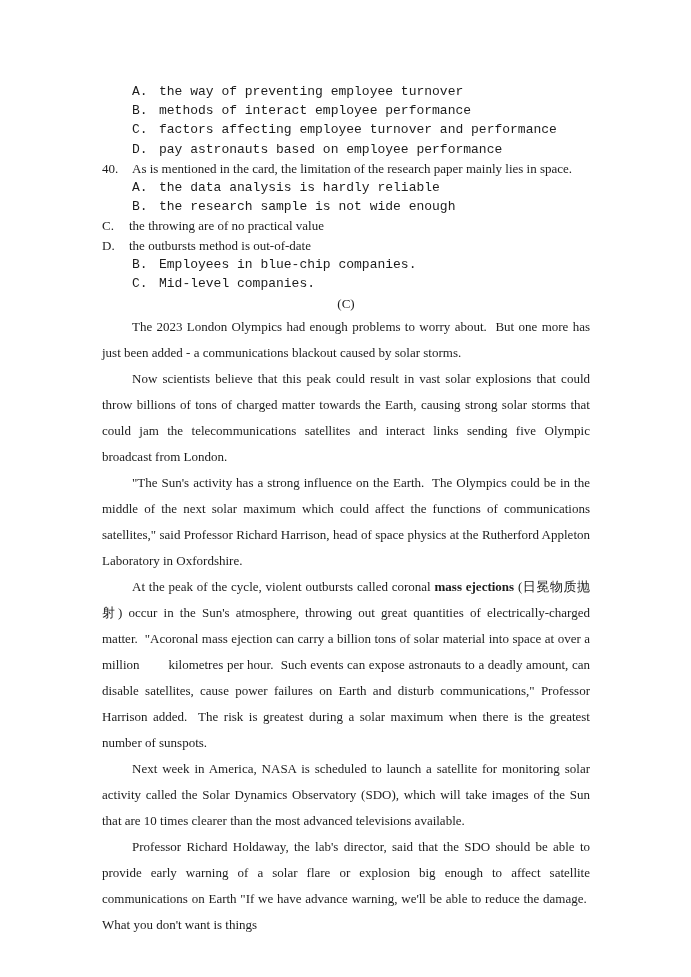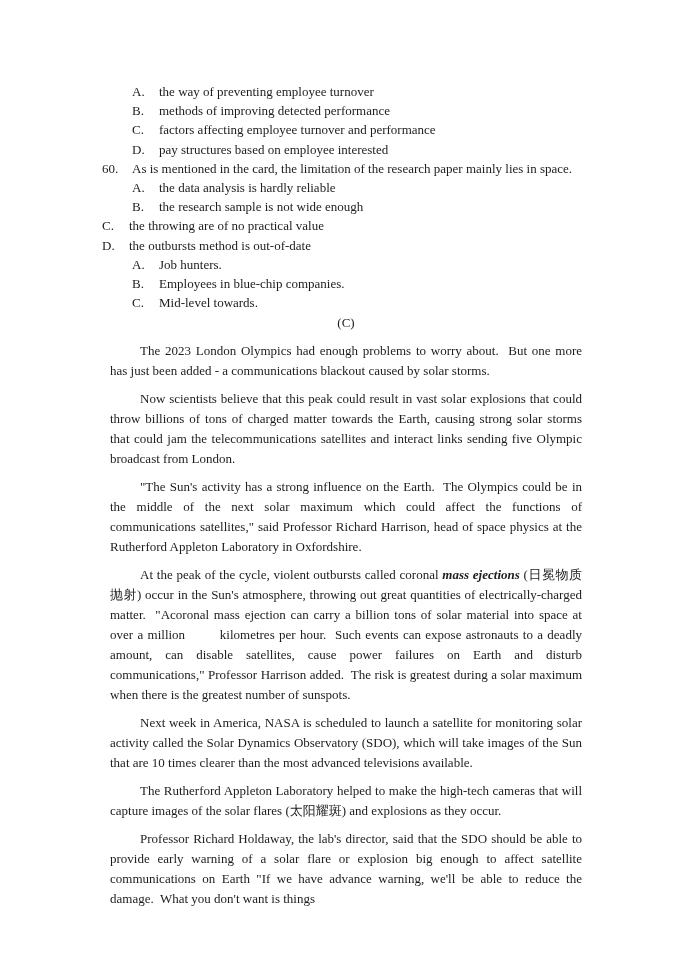--- a/index.html
+++ b/index.html
@@ -16,100 +16,95 @@
     color: #1c1c1c;
     font-family: "Liberation Serif", serif;
     font-size: 13px;
     padding: 82px 101px 40px 102px;
   }
   
   .qlist {
     line-height: 19.2px;
   }
   .row { }
-  .indent { padding-left: 30px; }
+  .indent { padding-left: 30px; font-family: Liberation Mono, monospace; }
   .outdent { padding-left: 0; }
   .letter {
     display: inline-block;
     min-width: 27px;
   }
   .qnum {
     display: inline-block;
     min-width: 30px;
   }
   
   .section-label {
     text-align: center;
     line-height: 19.7px;
     margin-top: 1px;
   }
   .passage p {
-    margin: 8px;
+    margin: 0;
     text-align: justify;
     text-indent: 30px;
-    line-height: 20px;
+    line-height: 26px;
   }
   .bi {
     font-weight: bold;
-    font-style: italic;
   }
 </style>
 </head>
 <body>
 
 <div class="page">
 
   <div class="qlist">
 
     <div class="row indent">
       <span class="letter">A.</span><span>the way of preventing employee turnover</span>
     </div>
     <div class="row indent">
-      <span class="letter">B.</span><span>methods of improving detected performance</span>
+      <span class="letter">B.</span><span>methods of interact employee performance</span>
     </div>
     <div class="row indent">
       <span class="letter">C.</span><span>factors affecting employee turnover and performance</span>
     </div>
     <div class="row indent">
-      <span class="letter">D.</span><span>pay structures based on employee interested</span>
+      <span class="letter">D.</span><span>pay astronauts based on employee performance</span>
     </div>
 
     <div class="row">
-      <span class="qnum">60.</span><span>As is mentioned in the card, the limitation of the research paper mainly lies in space.</span>
+      <span class="qnum">40.</span><span>As is mentioned in the card, the limitation of the research paper mainly lies in space.</span>
     </div>
     <div class="row indent">
       <span class="letter">A.</span><span>the data analysis is hardly reliable</span>
     </div>
     <div class="row indent">
       <span class="letter">B.</span><span>the research sample is not wide enough</span>
     </div>
     <div class="row outdent">
       <span class="letter">C.</span><span>the throwing are of no practical value</span>
     </div>
     <div class="row outdent">
       <span class="letter">D.</span><span>the outbursts method is out-of-date</span>
     </div>
 
     <div class="row indent">
-      <span class="letter">A.</span><span>Job hunters.</span>
-    </div>
-    <div class="row indent">
       <span class="letter">B.</span><span>Employees in blue-chip companies.</span>
     </div>
     <div class="row indent">
-      <span class="letter">C.</span><span>Mid-level towards.</span>
+      <span class="letter">C.</span><span>Mid-level companies.</span>
     </div>
 
   </div>
 
   <div class="section-label">(C)</div>
 
   <div class="passage">
     <p><span>The 2023 London Olympics had enough problems to worry about.&nbsp; But one more has just been added - a communications blackout caused by solar storms.</span></p>
     <p><span>Now scientists believe that this peak could result in vast solar explosions that could throw billions of tons of charged matter towards the Earth, causing strong solar storms that could jam the telecommunications satellites and interact links sending five Olympic broadcast from London.</span></p>
     <p><span>"The Sun's activity has a strong influence on the Earth.&nbsp; The Olympics could be in the middle of the next solar maximum which could affect the functions of communications satellites," said Professor Richard Harrison, head of space physics at the Rutherford Appleton Laboratory in Oxfordshire.</span></p>
     <p><span>At the peak of the cycle, violent outbursts called coronal </span><span class="bi">mass ejections</span><span> (日冕物质抛射) occur in the Sun's atmosphere, throwing out great quantities of electrically-charged matter.&nbsp; "Acoronal mass ejection can carry a billion tons of solar material into space at over a million&nbsp;&nbsp;&nbsp;&nbsp;&nbsp;&nbsp;&nbsp; kilometres per hour.&nbsp; Such events can expose astronauts to a deadly amount, can disable satellites, cause power failures on Earth and disturb communications," Professor Harrison added.&nbsp; The risk is greatest during a solar maximum when there is the greatest number of sunspots.</span></p>
     <p><span>Next week in America, NASA is scheduled to launch a satellite for monitoring solar activity called the Solar Dynamics Observatory (SDO), which will take images of the Sun that are 10 times clearer than the most advanced televisions available.</span></p>
-    <p><span>The Rutherford Appleton Laboratory helped to make the high-tech cameras that will capture images of the solar flares (太阳耀斑) and explosions as they occur.</span></p>
     <p><span>Professor Richard Holdaway, the lab's director, said that the SDO should be able to provide early warning of a solar flare or explosion big enough to affect satellite communications on Earth "If we have advance warning, we'll be able to reduce the damage.&nbsp; What you don't want is things</span></p>
   </div>
 
 </div>
 
 </body></html>

